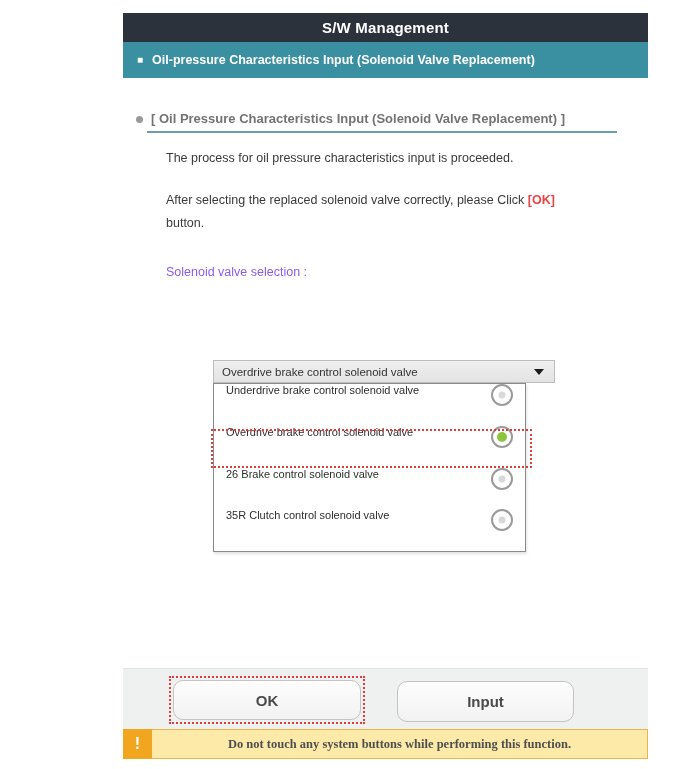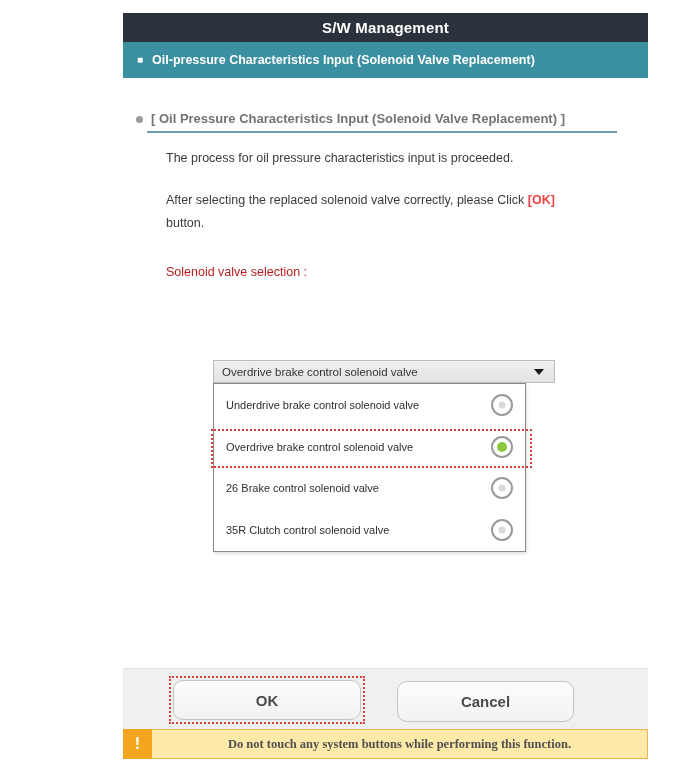--- a/index.html
+++ b/index.html
@@ -29,40 +29,40 @@
   }
   .section-title { font-size:13px; font-weight:bold; color:#737373; }
   .title-underline {
     position:absolute; left:112px; top:131px; width:470px; height:0;
     border-top:2px solid #6d9cb5;
   }
   
   .para1 { position:absolute; left:131px; top:151px; font-size:12.5px; color:#3a3a3a;text-align:center; }
   .para2 { position:absolute; left:131px; top:189px; width:485px; font-size:12.5px; color:#3a3a3a; line-height:23px; }
   .ok-accent { color:#ef4444; font-weight:bold; }
-  .selection-label { position:absolute; left:131px; top:265px; font-size:12.5px; color:#b91c1c; }
+  .selection-label { position:absolute; left:131px; top:265px; font-size:12.5px; color:#8b5cf6; }
   
   .select-box {
     position:absolute; left:178px; top:360px; width:342px; height:23px;
     background:linear-gradient(#efefef,#e3e3e3); border:1px solid #bdbdbd;
     box-sizing:border-box; display:flex; align-items:center; padding:0 10px 0 8px;
     font-size:11.5px; color:#333333; cursor:pointer;
   }
   .select-box .val { flex:1; white-space:nowrap; overflow:hidden; }
   .dd-arrow {
     width:0; height:0; border-left:5px solid transparent; border-right:5px solid transparent;
     border-top:6px solid #1b1b1b; flex:none;
   }
   .option-panel {
     position:absolute; left:178px; top:383px; width:313px; height:169px;
     background:#ffffff; border:1px solid #8a8a8a; box-sizing:border-box;
     display:flex; flex-direction:column; box-shadow:1px 2px 3px rgba(0,0,0,.12);
   }
   .opt-row {
-    flex:1; display:flex; align-items:center; justify-content:space-between;
+    flex:1; display:flex; align-items:flex-start; justify-content:space-between;
     padding:0 12px; box-sizing:border-box; font-size:11px; color:#2e2e2e; cursor:pointer;
   }
   .radio {
     width:18px; height:18px; border-radius:50%; border:2px solid #9a9a9a; background:#ffffff;
     position:relative; flex:none; box-sizing:content-box;
   }
   .radio::after {
     content:""; position:absolute; left:50%; top:50%; transform:translate(-50%,-50%);
     width:7px; height:7px; border-radius:50%; background:#d9d9d9;
   }
@@ -154,20 +154,20 @@
       <span class="radio"></span>
     </div>
   </div>
   <div class="selected-outline"></div>
 
   <div class="button-bar"></div>
 
   <div class="ok-wrap">
     <button class="btn btn-ok">OK</button>
   </div>
-  <button class="btn btn-cancel">Cancel</button>
+  <button class="btn btn-cancel">Input</button>
 
   <div class="warning-bar">
     <div class="warn-icon">!</div>
     <div class="warn-text">Do not touch any system buttons while performing this function.</div>
   </div>
 
 </div>
 
 </body></html>

